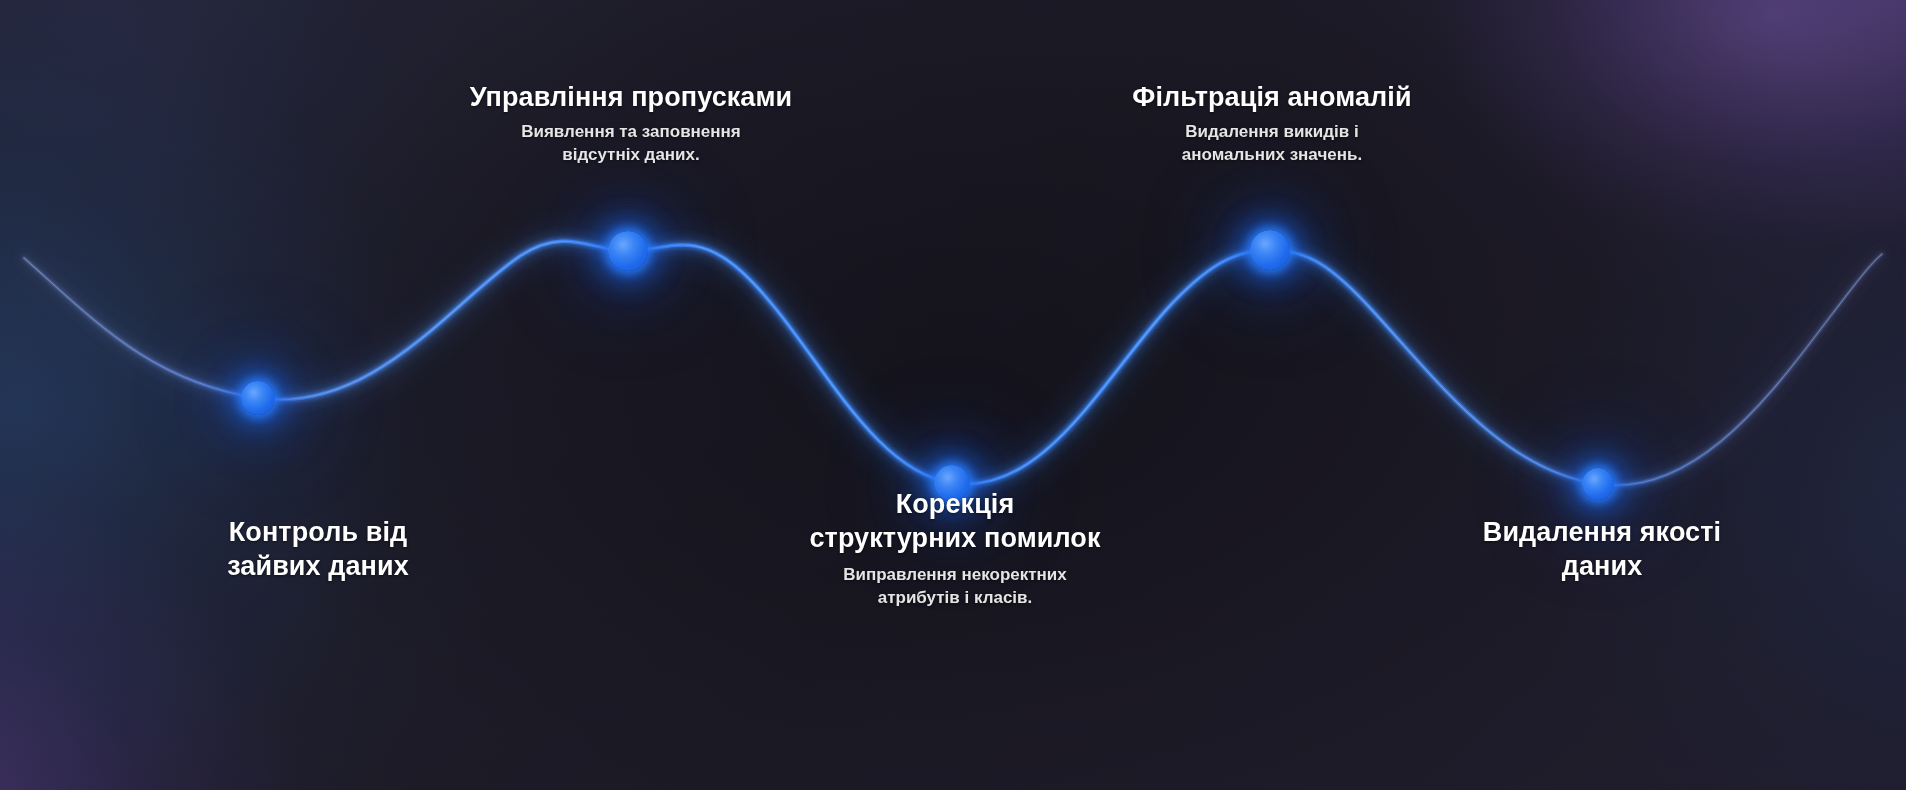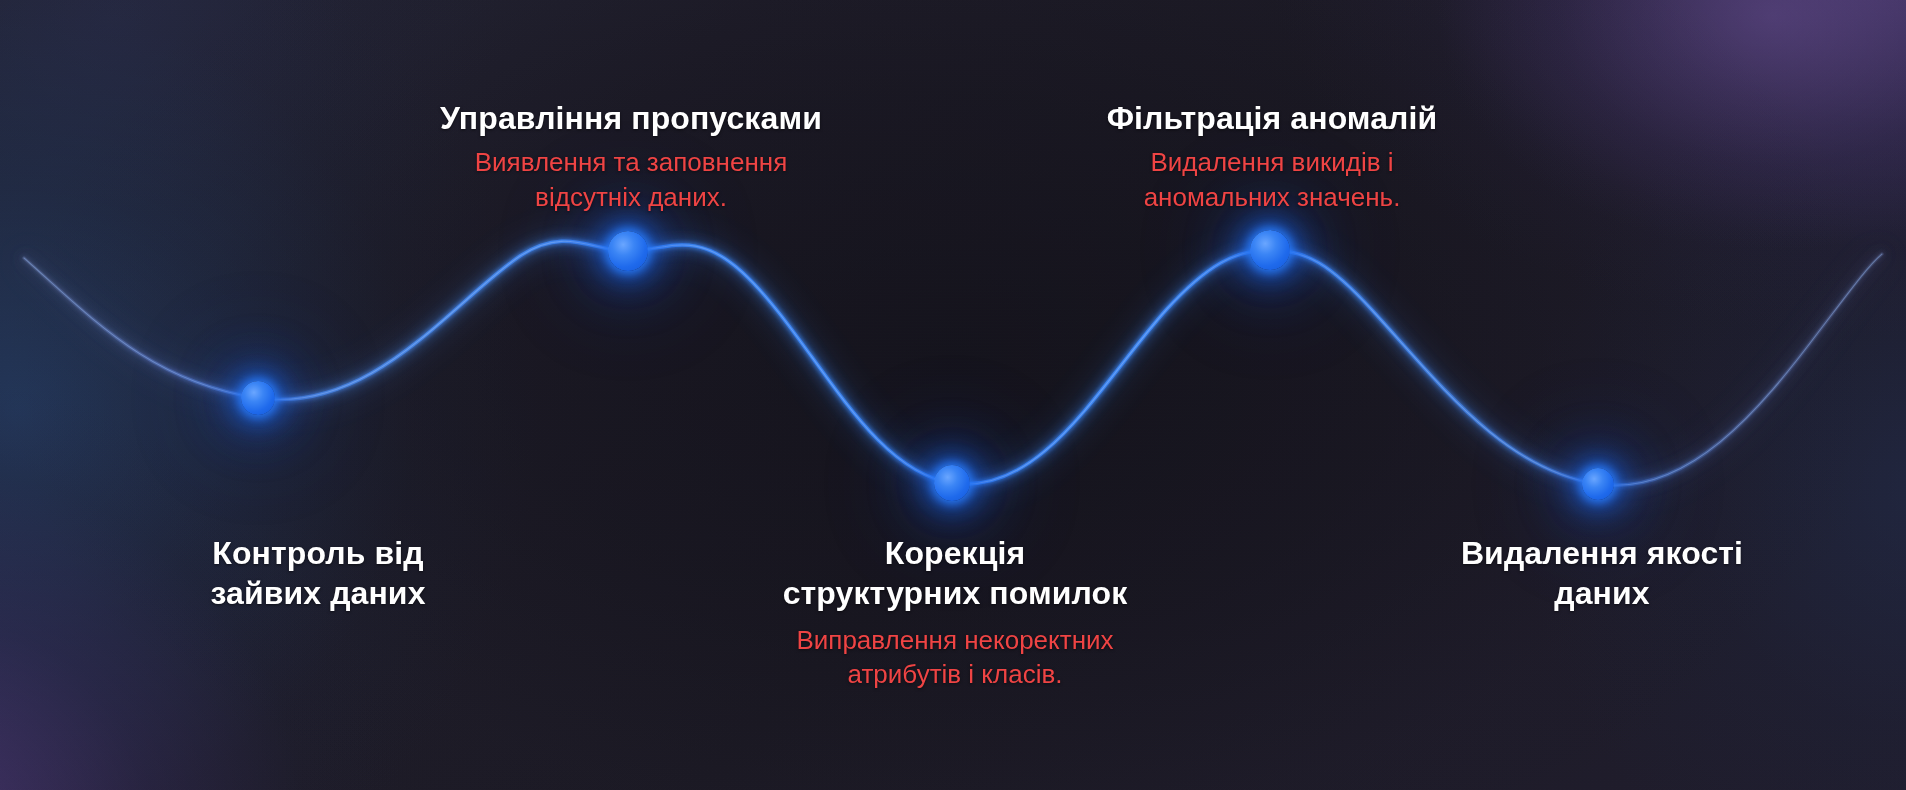--- a/index.html
+++ b/index.html
@@ -109,32 +109,31 @@
   
   .label {
     position:absolute;
     text-align:center;
     transform:translateX(-50%);
     user-select:none;
   }
   .label .title {
     font-weight:bold;
     color:#ffffff;
-    font-size:32px;
+    font-size:27px;
     line-height:1.26;
     letter-spacing:.1px;
     text-shadow:0 1px 3px rgba(0,0,0,.55);
     white-space:pre-line;
-    margin-top:18px;
   }
   .label .desc {
-    color:#ef4444;
-    font-size:26px;
+    color:#e5e5e5;
+    font-size:17px;
     line-height:1.33;
-    font-weight:400;
+    font-weight:700;
     margin-top:7px;
     text-shadow:0 1px 3px rgba(0,0,0,.5);
     white-space:pre-line;
   }
   .label.below .desc { margin-top:9px; }
 </style>
 </head>
 <body>
 
 <div id="stage">
@@ -203,21 +202,21 @@
   <div id="labels-layer">
       <div class="label below" style="left: 318px; top: 515px;">
         <div class="title">Контроль від
 зайвих даних</div>
       </div>
       <div class="label above" style="left: 631px; top: 80px;">
         <div class="title">Управління пропусками</div>
         <div class="desc">Виявлення та заповнення
 відсутніх даних.</div>
       </div>
-      <div class="label below" style="left: 955px; top: 515px; text-align: center;">
+      <div class="label below" style="left: 955px; top: 487px; text-align: center;">
         <div class="title">Корекція
 структурних помилок</div>
         <div class="desc">Виправлення некоректних
 атрибутів і класів.</div>
       </div>
       <div class="label above" style="left: 1272px; top: 80px;">
         <div class="title">Фільтрація аномалій</div>
         <div class="desc">Видалення викидів і
 аномальних значень.</div>
       </div>

